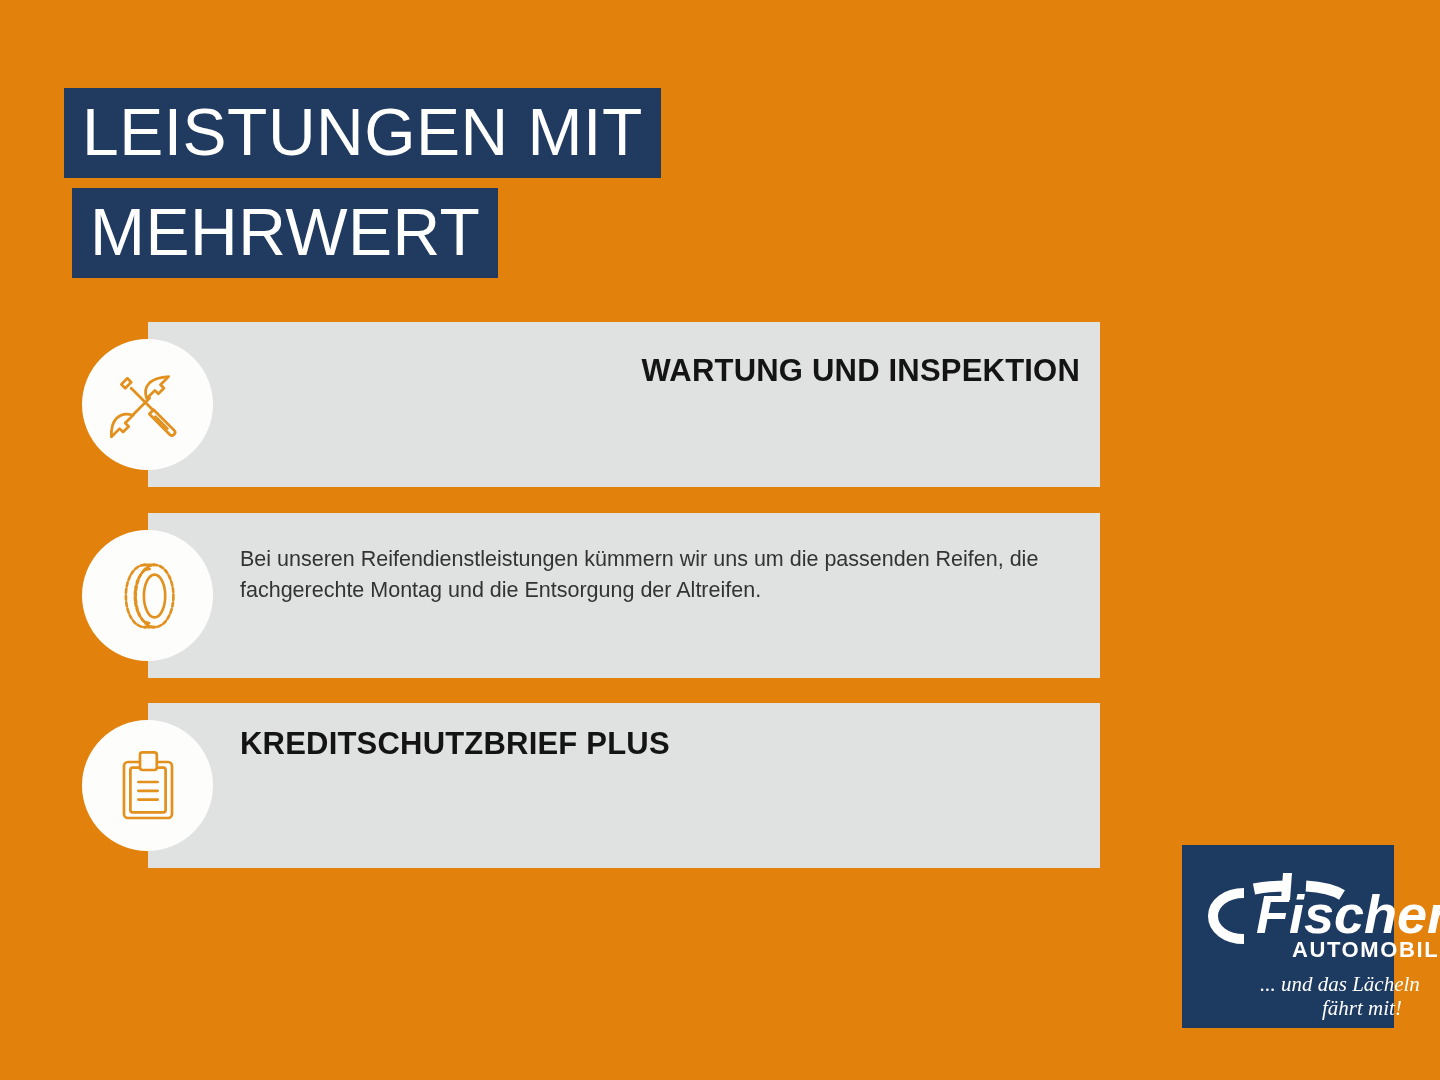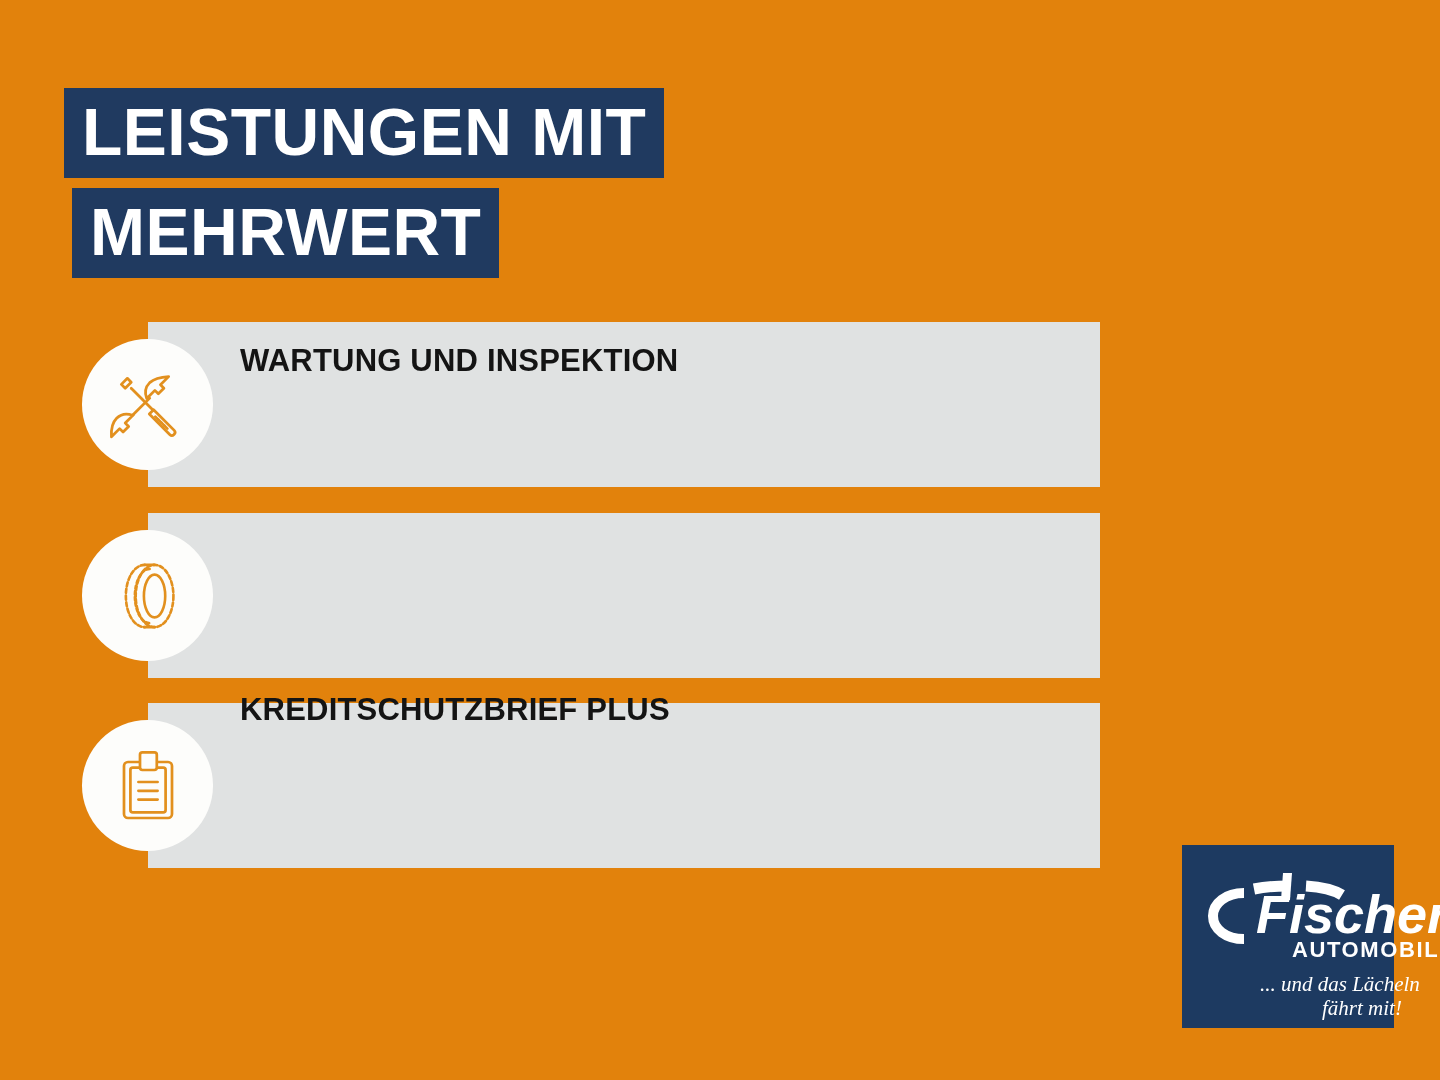--- a/index.html
+++ b/index.html
@@ -20,21 +20,21 @@
   .title-wrap {
     position: absolute;
     left: 64px;
     top: 88px;
   }
   .title-line {
     display: inline-block;
     background: #203A60;
     color: #ffffff;
     font-family: "Liberation Sans", sans-serif;
-    font-weight: bold;
+    font-weight: normal;
     font-size: 66px;
     line-height: 1;
     letter-spacing: 0.5px;
     padding: 11px 18px 13px 18px;
     white-space: nowrap;
   }
   .title-row { margin-bottom: 10px; }
   .title-row:last-child { margin-bottom: 0; padding-left: 8px; }
 
   
@@ -62,23 +62,23 @@
   }
   #icon-0 { top: 339px; }
   #icon-1 { top: 530px; }
   #icon-2 { top: 720px; }
 
   .card-text {
     position: absolute;
     left: 240px;
     width: 840px;
   }
-  #text-0 { top: 345px; }
+  #text-0 { top: 355px; text-align: right; }
   #text-1 { top: 544px; }
-  #text-2 { top: 694px; }
+  #text-2 { top: 728px; }
 
   .card-heading {
     font-family: "Liberation Sans", sans-serif;
     font-weight: bold;
     font-size: 31px;
     line-height: 1.05;
     color: #141414;
     letter-spacing: 0.2px;
     margin: 0 0 12px 0;
     white-space: nowrap;
@@ -151,20 +151,21 @@
         <ellipse cx="58" cy="50" rx="23" ry="38" stroke-dasharray="5 3"></ellipse>
 
         <ellipse cx="58" cy="50" rx="13" ry="26"></ellipse>
 
         <path d="M46 12 L58 12"></path>
         <path d="M46 88 L58 88"></path>
       </g>
     </svg>
   </div>
   <div class="card-text" id="text-1">
+    <div class="card-body">Bei unseren Reifendienstleistungen kümmern wir uns um die passenden Reifen, die fachgerechte Montag und die Entsorgung der Altreifen.</div>
   </div>
 
   <div class="card" id="card-2"></div>
   <div class="icon-circle" id="icon-2">
     <svg class="logo-svg" width="80" height="80" viewBox="0 0 100 100" aria-hidden="true">
       <g fill="none" stroke="#E2901E" stroke-width="3.4" stroke-linejoin="round" stroke-linecap="round">
         <rect x="20" y="20" width="60" height="70" rx="5"></rect>
         <rect x="28" y="27" width="44" height="56" rx="3"></rect>
         <rect x="40" y="8" width="21" height="22" rx="3" fill="#FDFDFB"></rect>
         <path d="M38 45 L62 45"></path>

